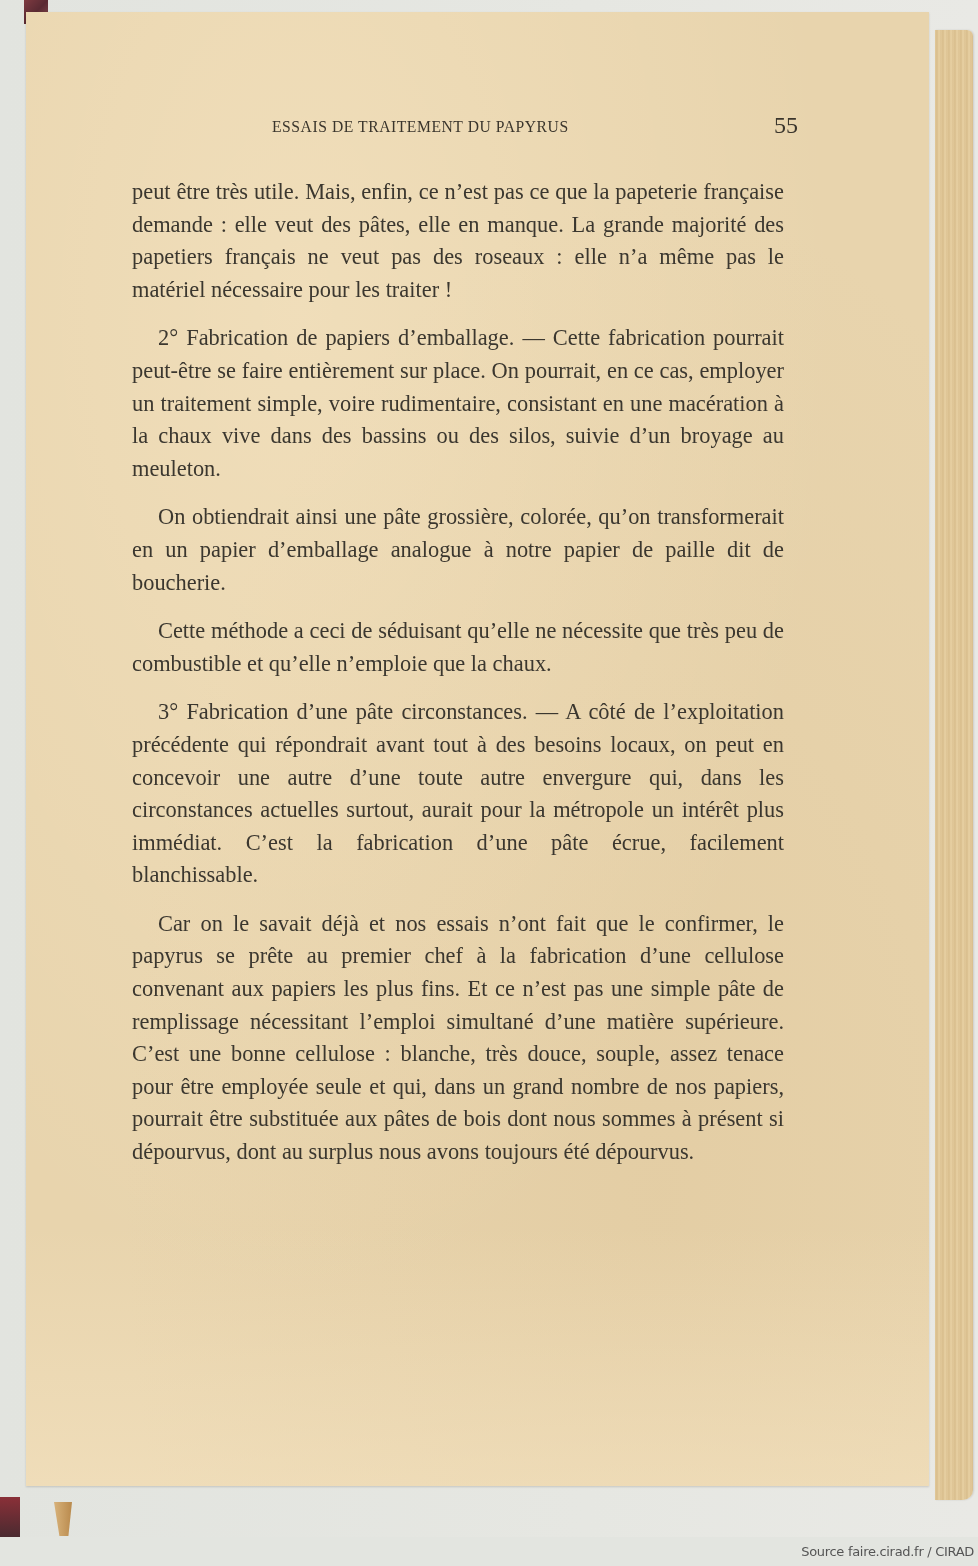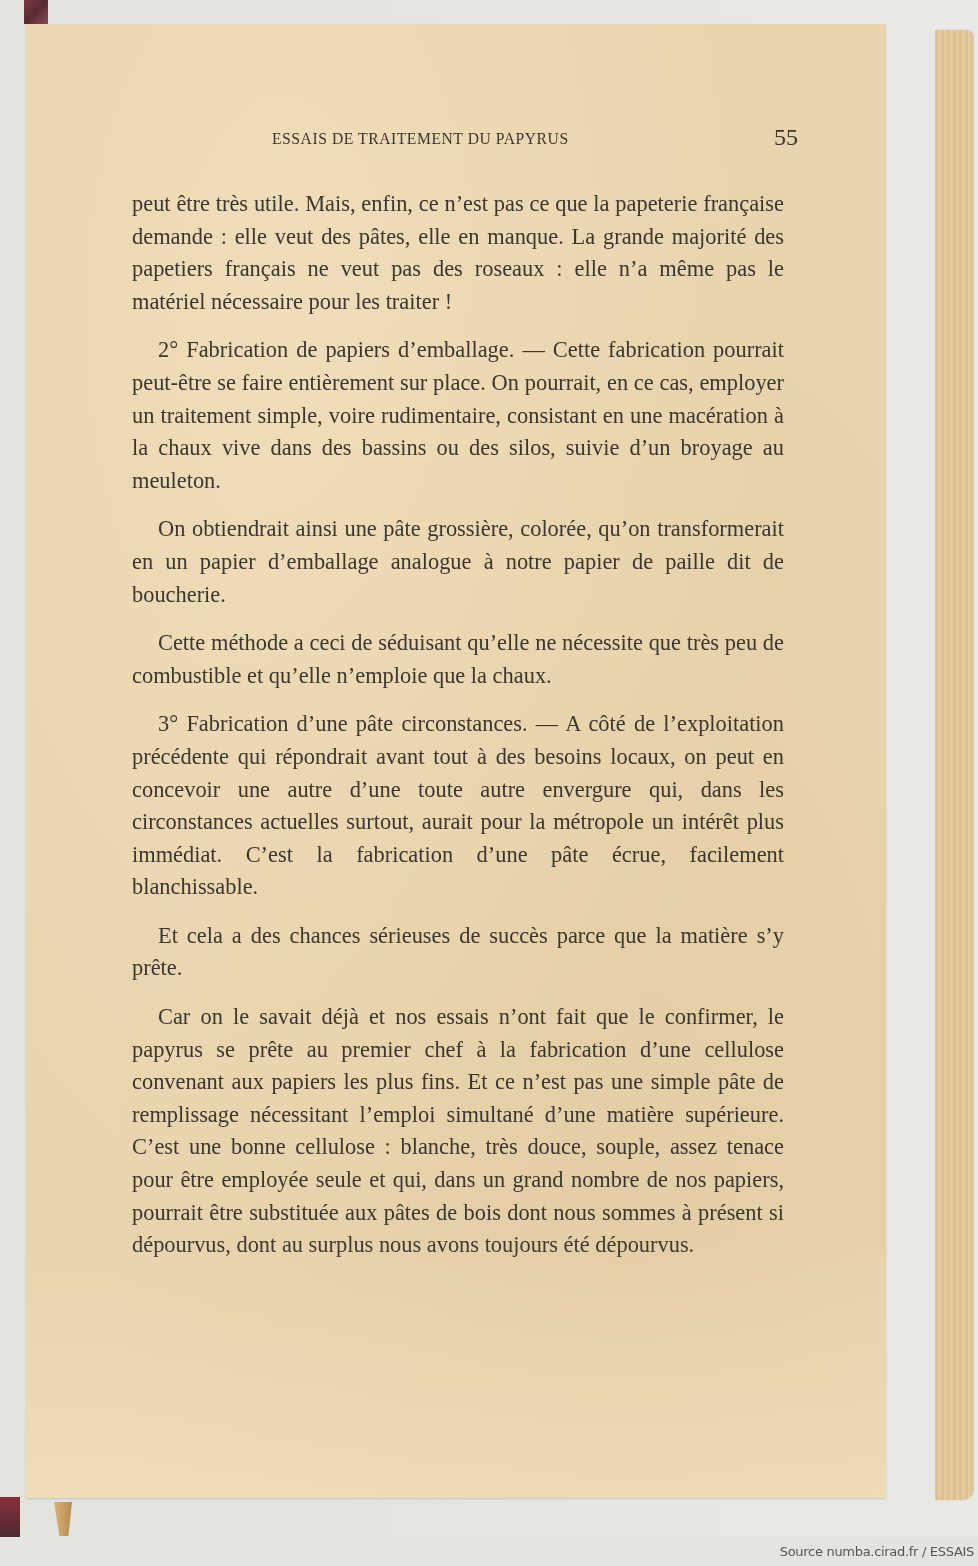--- a/index.html
+++ b/index.html
@@ -26,26 +26,27 @@
       background: linear-gradient(90deg, #d8b27a, #b98a4d);
       clip-path: polygon(0 0, 100% 0, 80% 100%, 30% 100%);
     }
     .page-edge {
       position: absolute; left: 935px; top: 30px; width: 38px; height: 1470px;
       background: repeating-linear-gradient(90deg, #e2c99a 0px, #d8bd8c 2px, #e8d1a4 4px, #dcc292 6px);
       border-radius: 0 6px 10px 0;
       box-shadow: 1px 0 2px rgba(0,0,0,0.12);
     }
     .page {
-      position: absolute; left: 26px; top: 24px; width: 860px; height: 1474px;
+      position: absolute; left: 26px; top: 12px; width: 860px; height: 1474px;
       background:
         radial-gradient(ellipse at 30% 20%, rgba(255,240,210,0.35), transparent 60%),
         radial-gradient(ellipse at 70% 80%, rgba(210,180,130,0.20), transparent 60%),
         #e8d4ad;
       box-shadow: 0 1px 2px rgba(0,0,0,0.15);
+      padding-left: 43px;
     }
     .page::after {
       content: ""; position: absolute; left: 0; right: 0; bottom: 0; height: 260px;
       background: linear-gradient(180deg, transparent, rgba(245,228,195,0.55));
     }
     .running-head {
       position: absolute; top: 100px; left: 0; width: 910px; height: 30px;
     }
     .running-title {
       position: absolute; left: 246px; top: 5px;
@@ -106,25 +107,22 @@
 
     <p class="para">
       <span>Cette méthode a ceci de séduisant qu’elle ne nécessite que très peu de combustible et qu’elle n’emploie que la chaux.</span>
     </p>
 
     <p class="para gap">
       <span class="lead-num">3°</span>
       <span class="italic">Fabrication d’une pâte circonstances.</span><span> — A côté de l’exploitation précédente qui répondrait avant tout à des besoins locaux, on peut en concevoir une autre d’une toute autre envergure qui, dans les circonstances actuelles surtout, aurait pour la métropole un intérêt plus immédiat. C’est la fabrication d’une pâte écrue, facilement blanchissable.</span>
     </p>
 
-    <p class="para">
-      <span>Et cela a des chances sérieuses de succès parce que la matière s’y prête.</span>
-    </p>
 
     <p class="para">
       <span>Car on le savait déjà et nos essais n’ont fait que le confirmer, le papyrus se prête au premier chef à la fabrication d’une cellulose convenant aux papiers les plus fins. Et ce n’est pas une simple pâte de remplissage nécessitant l’emploi simultané d’une matière supérieure. C’est une bonne cellulose : blanche, très douce, souple, assez tenace pour être employée seule et qui, dans un grand nombre de nos papiers, pourrait être substituée aux pâtes de bois dont nous sommes à présent si dépourvus, dont au surplus nous avons toujours été dépourvus.</span>
     </p>
   </div>
 </div>
 
 <div class="ribbon"></div>
 
-<div class="footer-credit">Source numba.cirad.fr / ESSAIS</div>
+<div class="footer-credit">Source faire.cirad.fr / CIRAD</div>
 
 </body></html>

